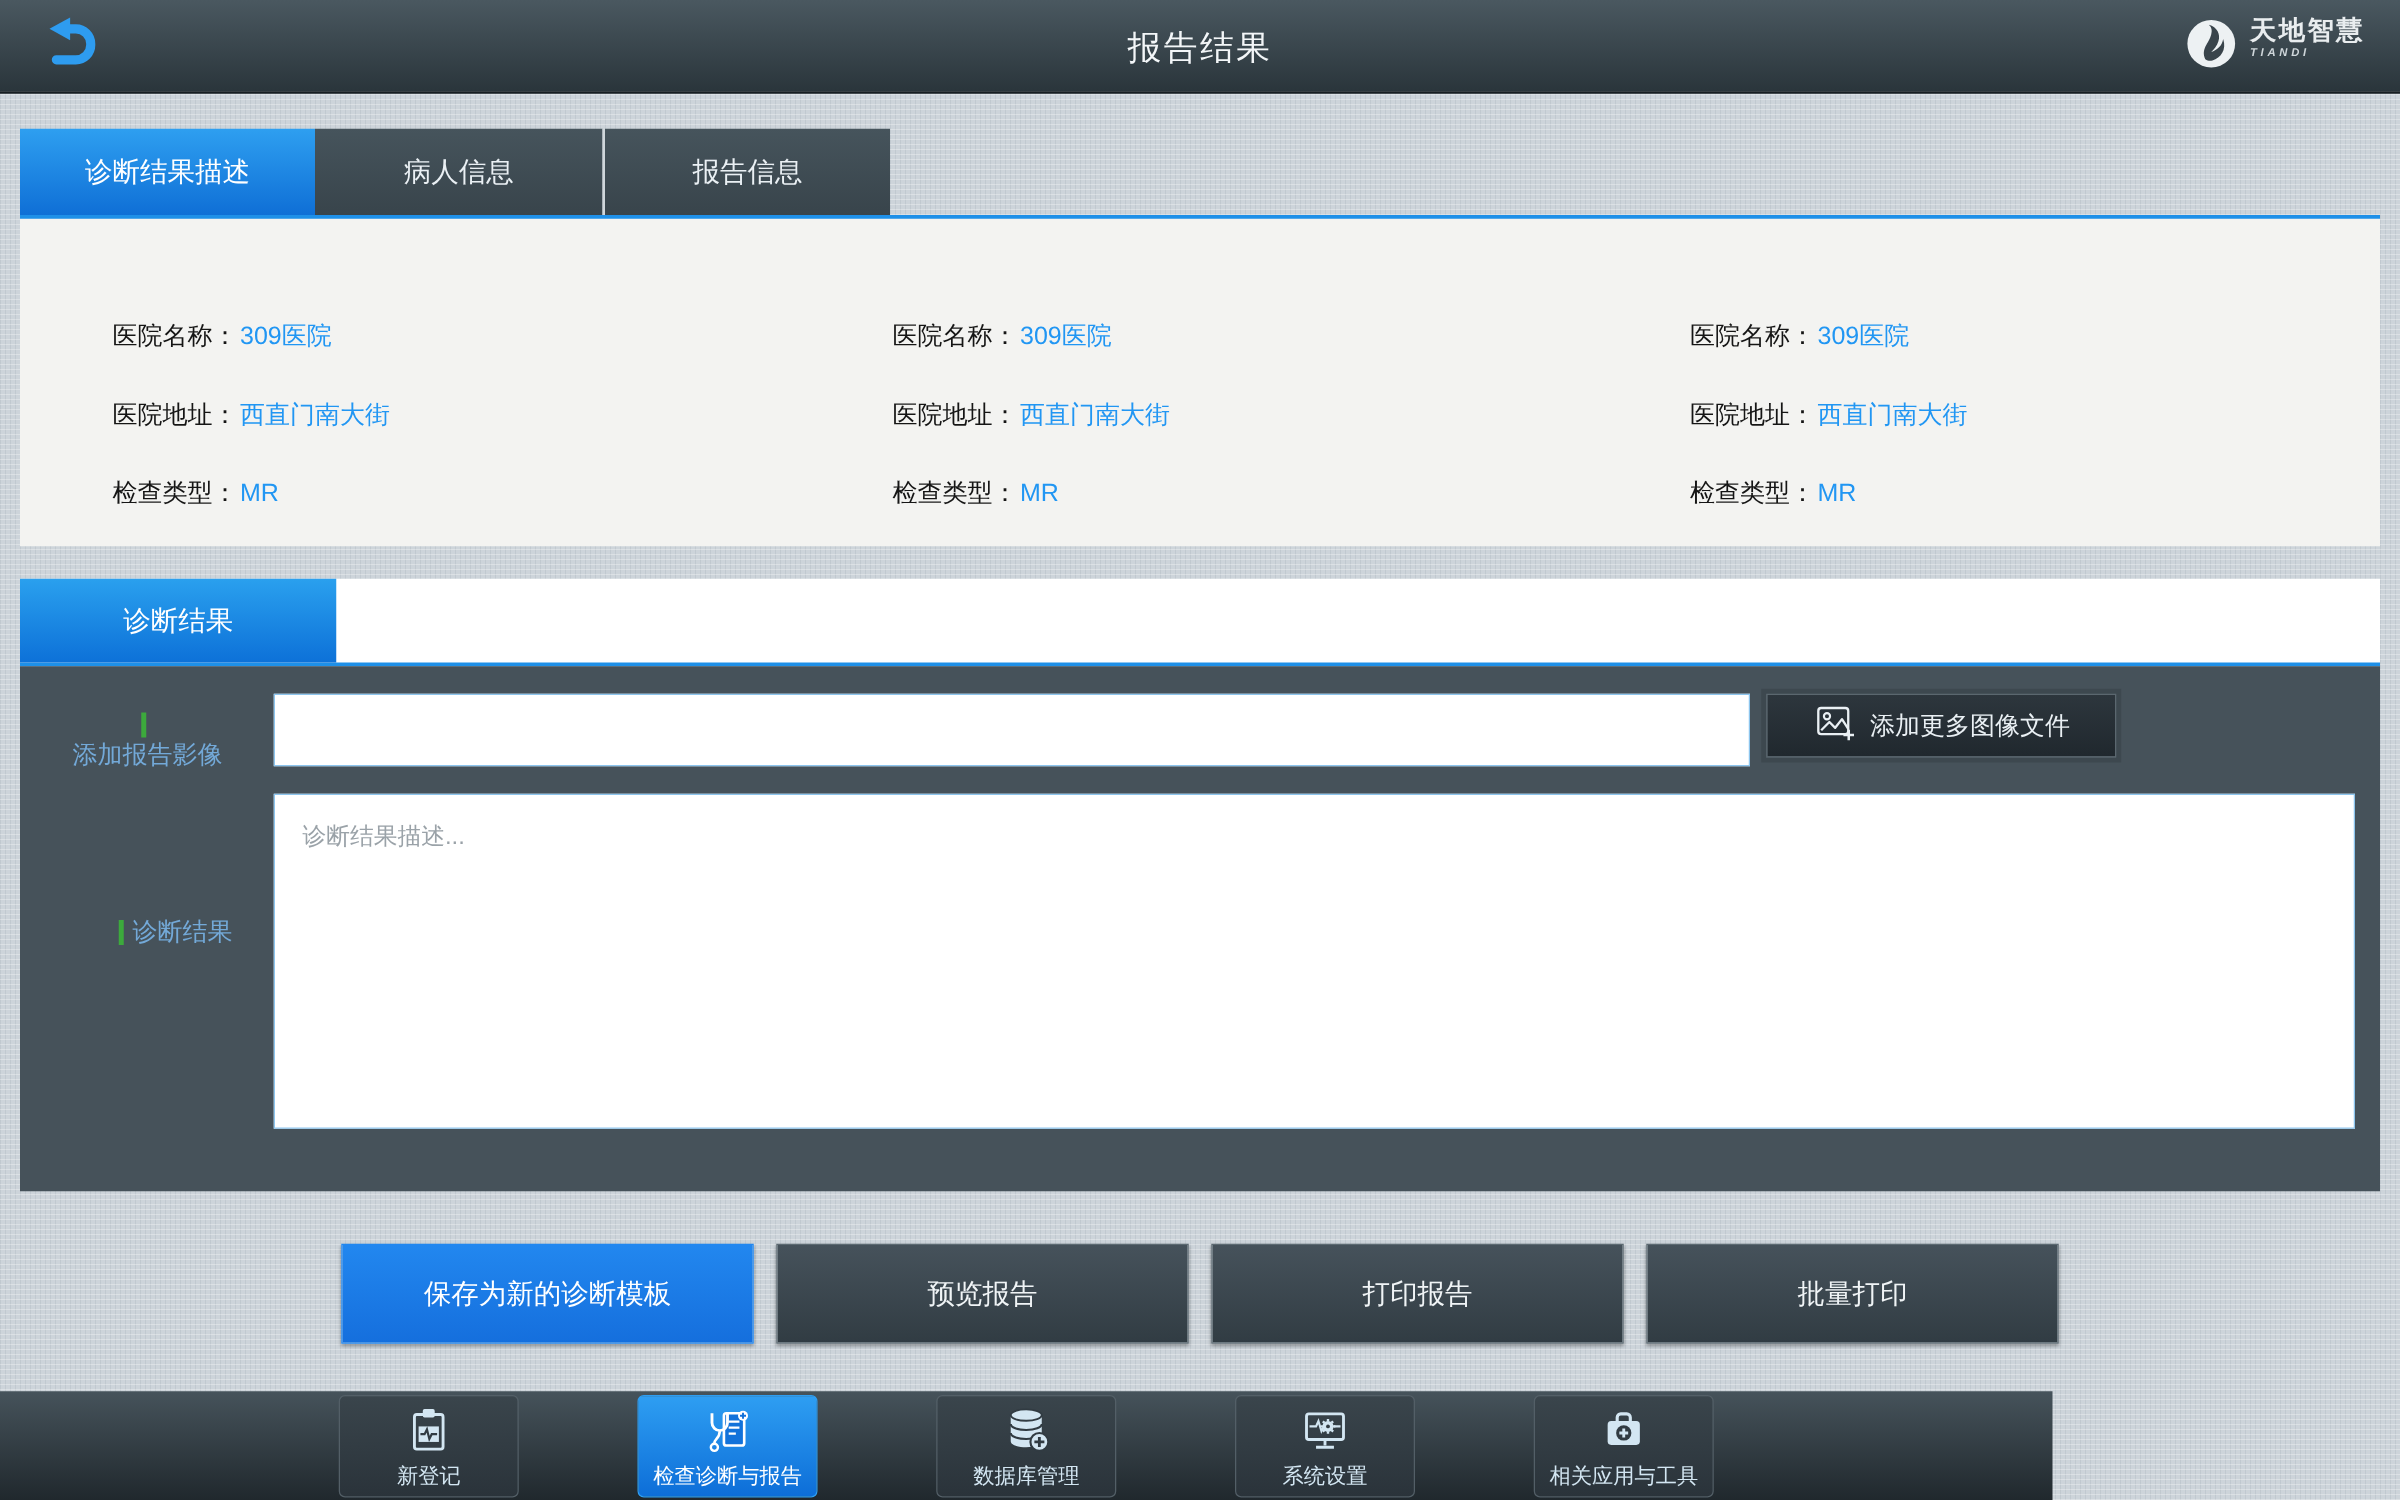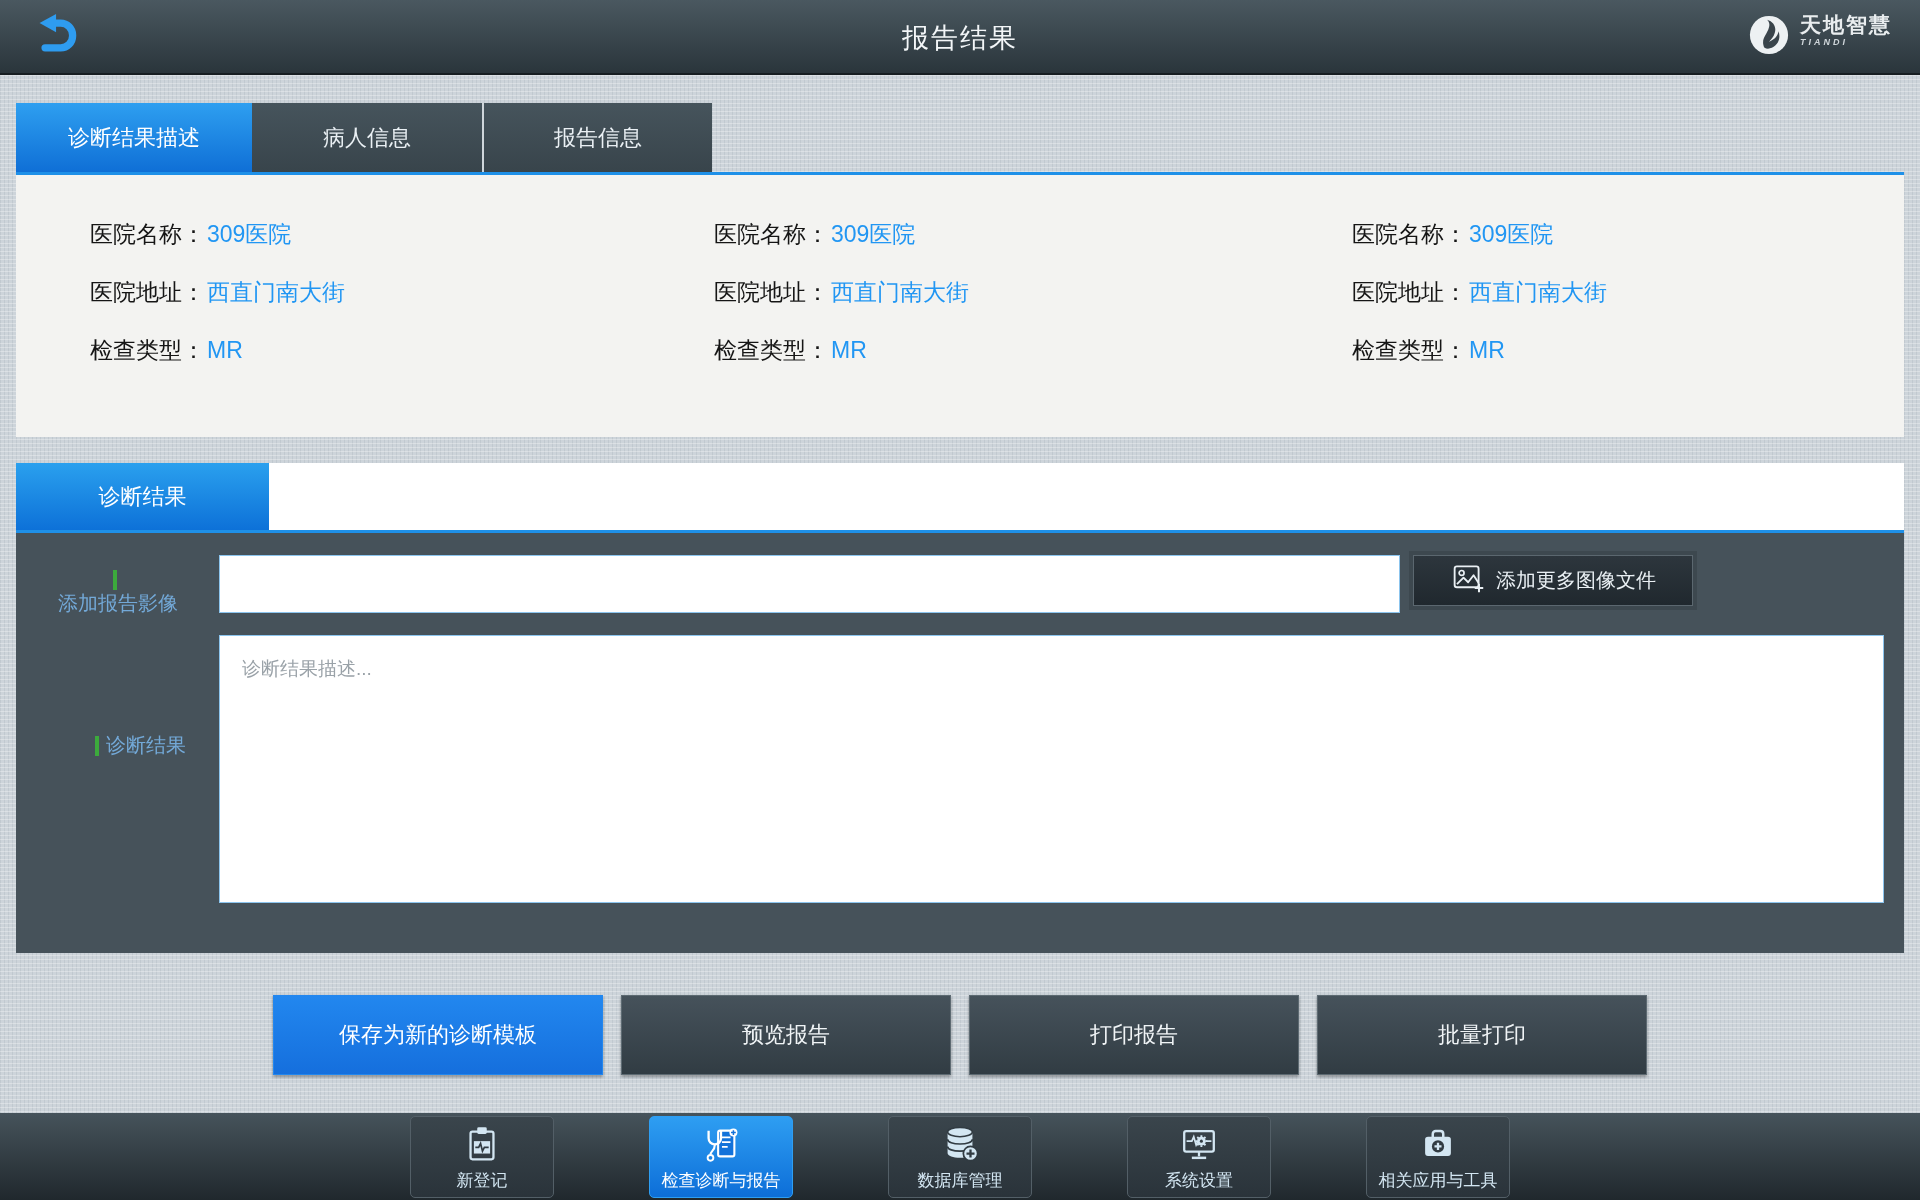--- a/index.html
+++ b/index.html
@@ -51,21 +51,21 @@
   
   .info-panel {
     position:absolute; top:172px; left:16px; width:1888px; height:265px;
     background:#f3f3f1; border-top:3px solid #1e90e8;
     display:flex;
   }
   .info-col { flex:1; padding-top:44px; }
   .info-col.c1 { padding-left:74px; }
   .info-col.c2 { padding-left:72px; }
   .info-col.c3 { padding-left:86px; }
-  .info-row { font-size:23px; margin-bottom:27px; color:#151515; }
+  .info-row { font-size:20px; margin-bottom:27px; color:#151515;margin-top:36px; }
   .info-row .val { color:#2196f3; margin-left:2px; }
 
   
   .diag-strip {
     position:absolute; top:463px; left:16px; width:1888px; height:70px;
     background:#ffffff; border-bottom:3px solid #1e90e8;
   }
   .diag-tab {
     position:absolute; top:0; left:0; width:253px; height:67px;
     background:linear-gradient(#2aa0ee, #0d71d8);
@@ -119,21 +119,21 @@
     display:flex; align-items:center; justify-content:center;
     font-family:"Liberation Sans","DejaVu Sans",sans-serif;
   }
   .action-btn.primary {
     background:linear-gradient(#2287ef, #156fdd);
     border:1px solid #2287ef; color:#fff;
   }
 
   
   .navbar {
-    position:absolute; top:1113px; left:0; width:1920px; height:87px;
+    position:absolute; top:1113px; left:0; width:1642px; height:87px;
     background:linear-gradient(#46535b, #20282d);
     display:flex; justify-content:center; align-items:flex-start; gap:95px;
     padding-top:3px;
   }
   .nav-item {
     --icon-bg:#313b42;
     width:144px; height:82px; border-radius:5px; cursor:pointer;
     background:linear-gradient(#3a454c, #2a333a);
     border:1px solid #535f67;
     display:flex; flex-direction:column; align-items:center; justify-content:center;

